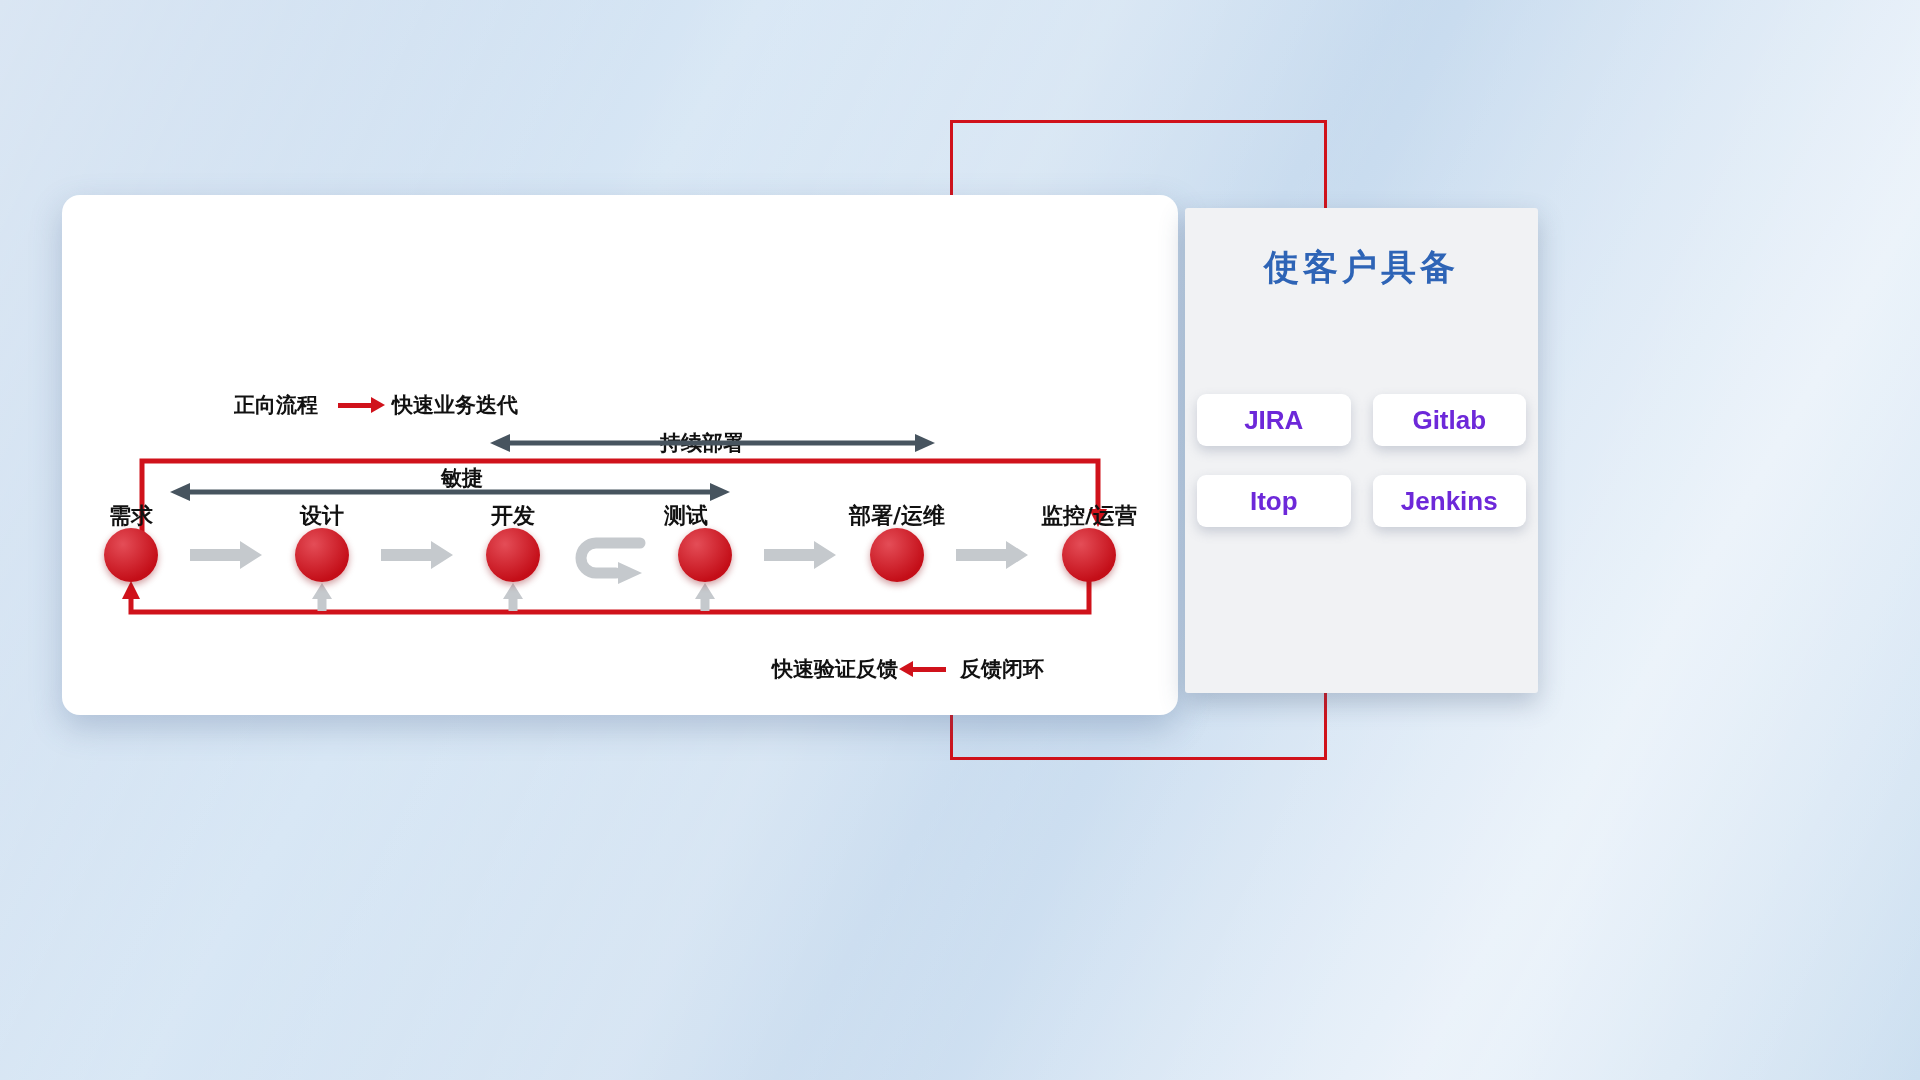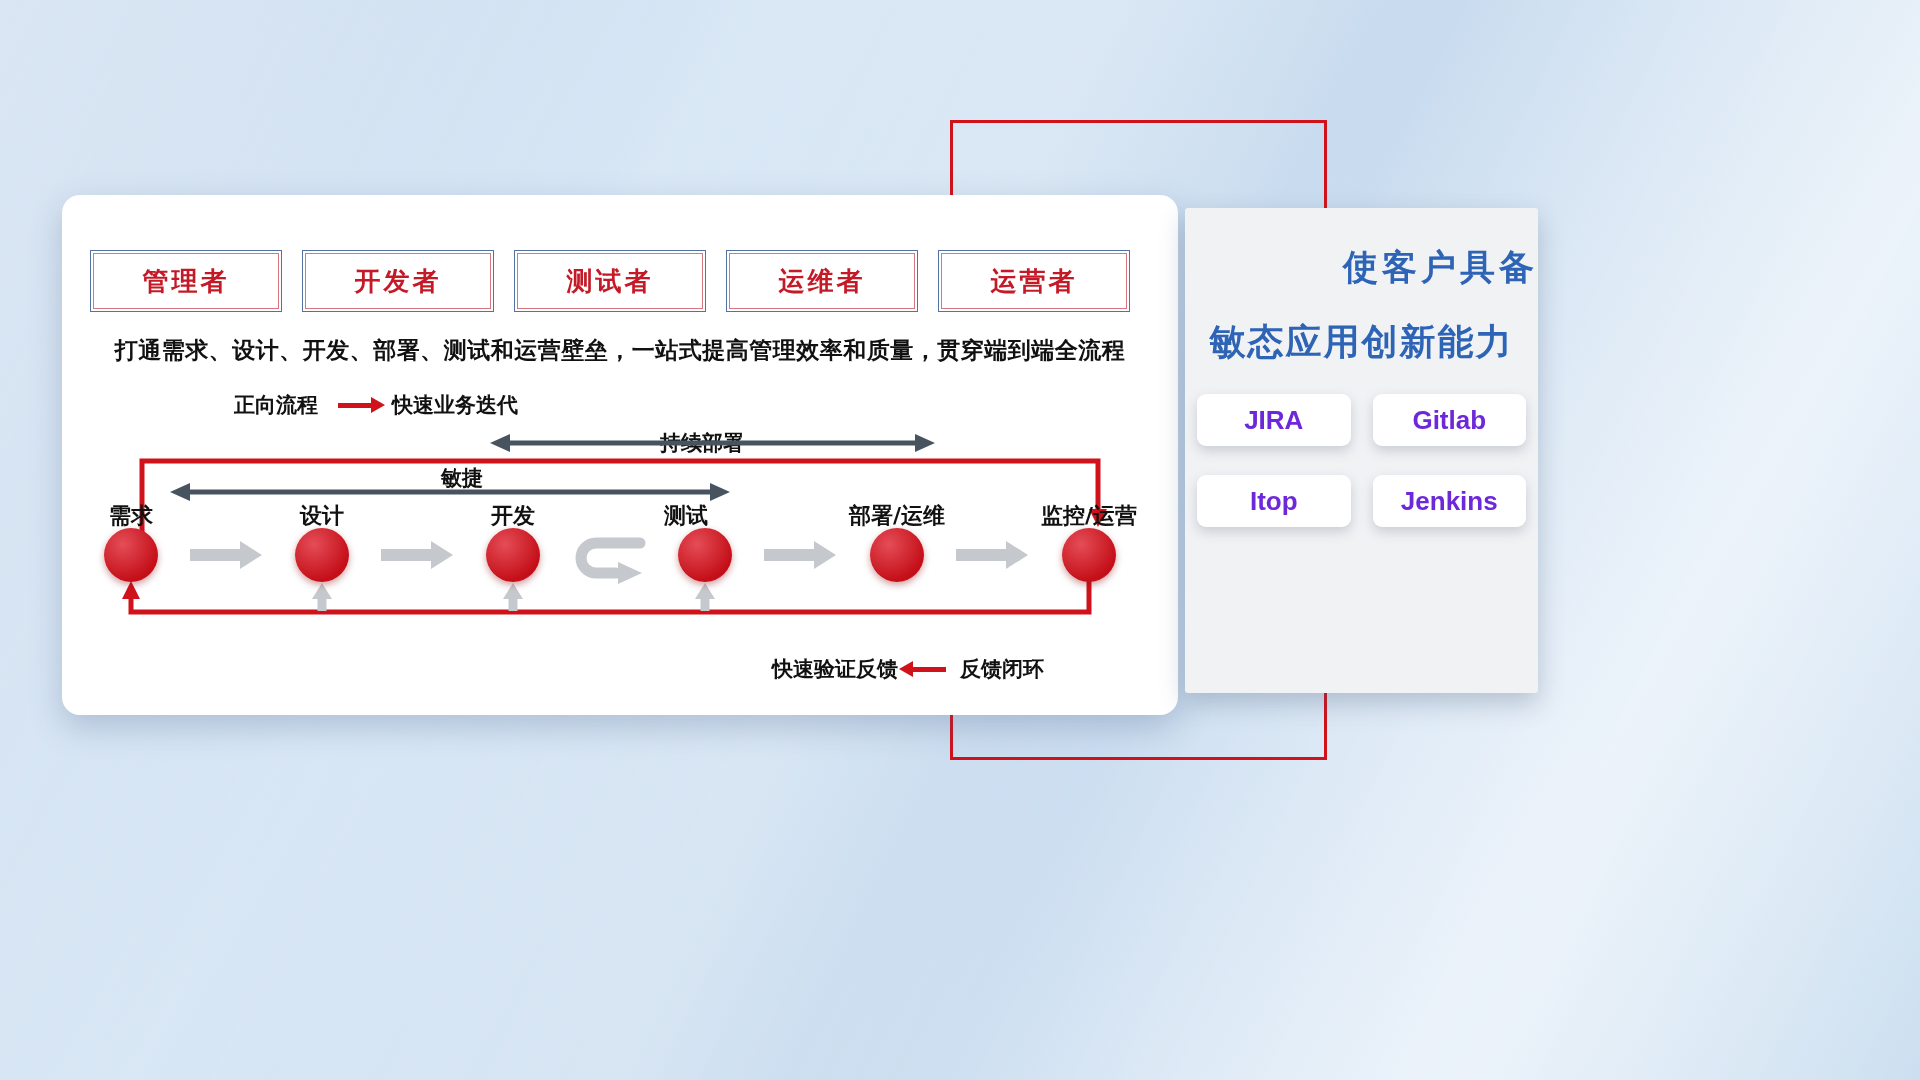--- a/index.html
+++ b/index.html
@@ -90,21 +90,21 @@
     font-size:21px; font-weight:bold; color:#111; white-space:nowrap;
   }
 
   
   .panel {
     position:absolute; left:1185px; top:208px; width:353px; height:485px;
     background:#f1f2f4; border-radius:3px; z-index:3;
     box-shadow: 0 10px 26px rgba(70,90,120,.3);
   }
   .panel-title { position:absolute; width:100%; text-align:center; color:#2e64b6; font-weight:bold; white-space:nowrap; }
-  .panel-title.line1 { top:36px; font-size:35px; letter-spacing:4px;text-align:right; }
+  .panel-title.line1 { top:36px; font-size:35px; letter-spacing:4px; }
   .panel-title.line2 { top:110px; font-size:36px; letter-spacing:2px; }
   .tools {
     position:absolute; left:12px; top:186px; width:329px;
     display:grid; grid-template-columns:1fr 1fr; column-gap:22px; row-gap:29px;
   }
   .tool-box {
     height:52px; background:#ffffff; border-radius:9px;
     display:flex; align-items:center; justify-content:center;
     font-size:26px; font-weight:bold; color:#6d28d9;
     box-shadow: 0 5px 12px rgba(110,120,145,.3);
@@ -114,29 +114,21 @@
 </style>
 </head>
 <body>
 
 <div class="stage">
 
   <div class="red-frame"></div>
 
   <div class="card">
 
-    <div class="roles-row">
-      <div class="role-box">管理者</div>
-      <div class="role-box">开发者</div>
-      <div class="role-box">测试者</div>
-      <div class="role-box">运维者</div>
-      <div class="role-box">运营者</div>
-    </div>
-
-    <div class="subtitle">打通需求、设计、开发、部署、测试和运营壁垒，一站式提高管理效率和质量，贯穿端到端全流程</div>
+
 
     <div class="legend-forward">
       <span>正向流程</span>
       <span class="arrow-red right"></span>
       <span>快速业务迭代</span>
     </div>
 
     <div class="span-label label-cd">持续部署</div>
     <div class="span-label label-agile">敏捷</div>
 
@@ -209,21 +201,20 @@
     <div class="legend-feedback">
       <span>快速验证反馈</span>
       <span class="arrow-red left"></span>
       <span>反馈闭环</span>
     </div>
 
   </div>
 
   <div class="panel">
     <div class="panel-title line1">使客户具备</div>
-    <div class="panel-title line2">敏态应用创新能力</div>
     <div class="tools">
       <div class="tool-box">JIRA</div>
       <div class="tool-box">Gitlab</div>
       <div class="tool-box">Itop</div>
       <div class="tool-box">Jenkins</div>
     </div>
   </div>
 
 </div>
 

